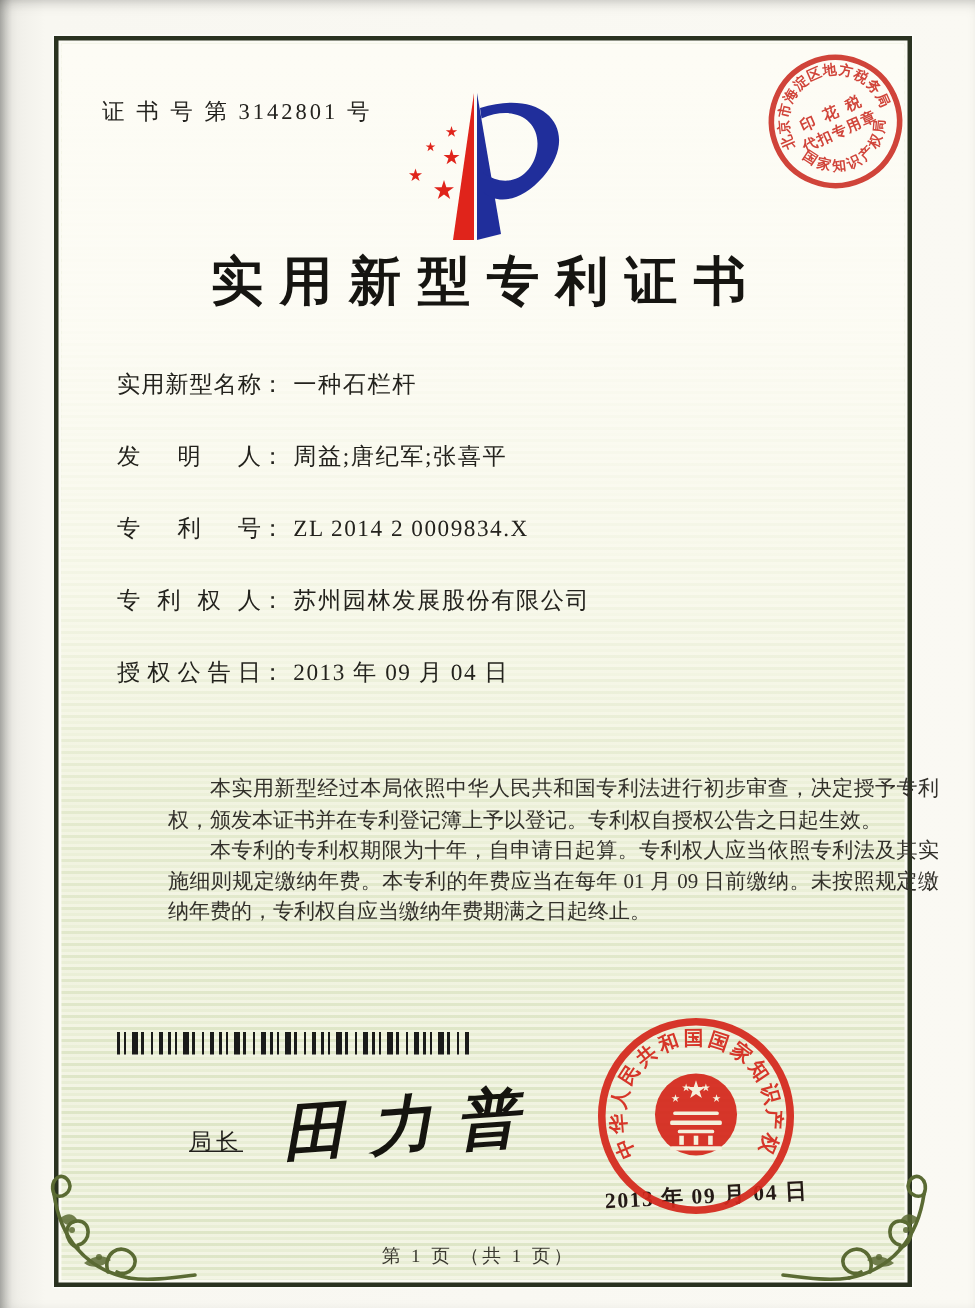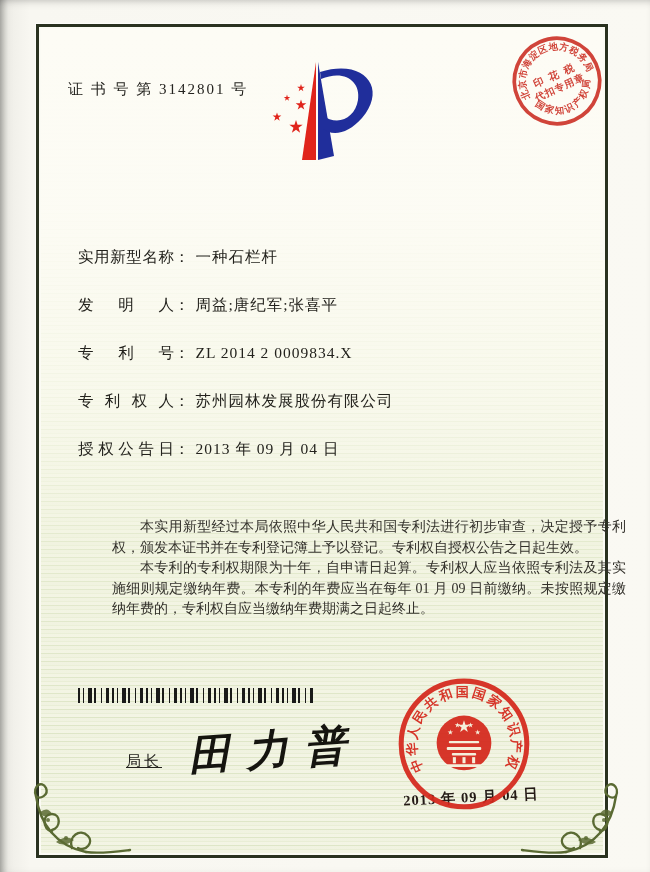--- a/index.html
+++ b/index.html
@@ -8,21 +8,21 @@
         box-shadow:inset 0 6px 10px -6px rgba(0,0,0,.25), inset 8px 0 12px -8px rgba(0,0,0,.35);
         font-family:"Liberation Serif","DejaVu Serif",serif;color:var(--text_dark);}
   .frame{position:absolute;left:36px;top:24px;width:566px;height:828px;
          border:3px solid var(--frame_green);
          box-shadow:inset 0 0 0 2px #fbfbf4, 0 0 0 1px rgba(255,255,255,.6);}
   .frame-inner{position:absolute;inset:2px;
       background:
         linear-gradient(180deg, rgba(253,252,245,1) 0%, rgba(253,252,245,.95) 22%,
                         rgba(250,250,238,.72) 45%, rgba(240,243,220,.35) 62%, rgba(232,238,208,.08) 85%),
         repeating-linear-gradient(180deg, #dde5c6 0 1.5px, #f1f3e2 1.5px 4px, #e9eed6 4px 5.5px, #f4f5e6 5.5px 8px);}
-  .cert-no{position:absolute;left:68px;top:80px;font-size:15px;letter-spacing:2px;color:#24231f;}
+  .cert-no{position:absolute;left:68px;top:65px;font-size:15px;letter-spacing:2px;color:#24231f;}
   .logo{position:absolute;left:258px;top:56px;width:142px;height:112px;}
   .logo .l-red{fill:var(--logo_red);} .logo .l-blue{fill:var(--logo_blue);}
   .title{position:absolute;left:36px;top:164px;width:566px;text-align:center;
          font-size:35px;font-weight:700;letter-spacing:11px;text-indent:11px;color:#161511;}
   .fields{position:absolute;left:78px;top:246px;display:flex;flex-direction:column;gap:27px;font-size:15.5px;color:#23221d;}
   .field-row{white-space:nowrap;line-height:21px;}
   .f-label{display:inline-block;width:96px;text-align:justify;text-align-last:justify;}
   .f-colon{margin-right:6px;}
   .f-value{letter-spacing:1px;}
   .body-text{position:absolute;left:74px;top:517px;width:514px;font-size:14px;line-height:20.5px;
@@ -71,20 +71,21 @@
     <polygon class="l-red" points="58,6 44,104 58,104"></polygon>
     <polygon class="l-blue" points="60,6 60,104 76,100"></polygon>
     <path class="l-blue" d="M62,16 C106,2 130,32 104,62 C90,78 74,81 64,72 L64,59 C80,71 97,62 100,44 C103,25 86,13 63,23 Z"></path>
     <use href="#star" class="l-red" transform="translate(43,32) scale(4)"></use>
     <use href="#star" class="l-red" transform="translate(29,42) scale(3.4)"></use>
     <use href="#star" class="l-red" transform="translate(43,49) scale(5.6)"></use>
     <use href="#star" class="l-red" transform="translate(19,61) scale(4.6)"></use>
     <use href="#star" class="l-red" transform="translate(38,71) scale(7)"></use>
   </svg>
 
+  <div class="title">实用新型专利证书</div>
 
   <div class="fields">
     <div class="field-row">
       <span class="f-label">实用新型名称</span><span class="f-colon">：</span><span class="f-value">一种石栏杆</span>
     </div>
     <div class="field-row">
       <span class="f-label">发明人</span><span class="f-colon">：</span><span class="f-value">周益;唐纪军;张喜平</span>
     </div>
     <div class="field-row">
       <span class="f-label">专利号</span><span class="f-colon">：</span><span class="f-value">ZL 2014 2 0009834.X</span>
@@ -169,13 +170,14 @@
     <path d="M10,50 c-4,-10 6,-16 10,-8 c3,7 -6,12 -10,8"></path>
     <path d="M26,86 c-10,-4 -10,-18 0,-18 c9,0 9,14 0,16"></path>
     <path d="M46,102 c-4,-12 8,-20 16,-12 c6,6 -2,16 -10,12"></path>
     <path d="M60,106 c14,2 28,0 44,-2"></path>
     <path class="leaf" d="M30,96 q10,-8 18,-2 q-10,8 -18,2 Z"></path>
     <path class="leaf" d="M14,66 q8,-6 12,2 q-8,6 -12,-2 Z"></path>
     <circle class="leaf" cx="22" cy="74" r="2"></circle>
     <circle class="leaf" cx="40" cy="92" r="2"></circle>
   </svg>
 
+  <div class="footer">第 1 页 （共 1 页）</div>
 </div>
 
 </body></html>

